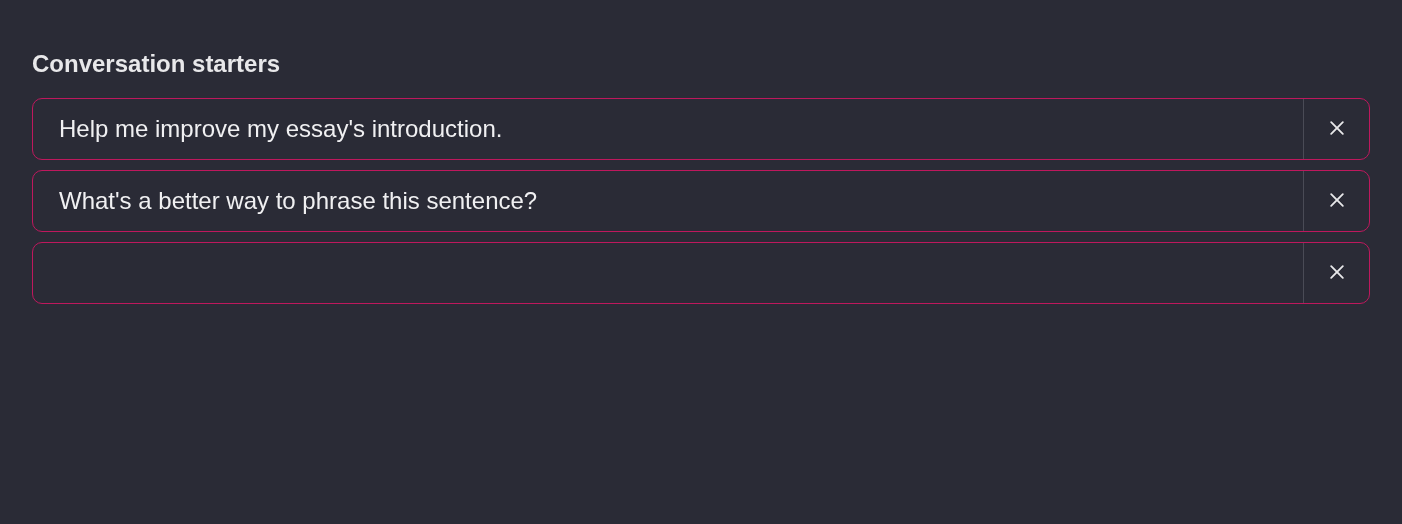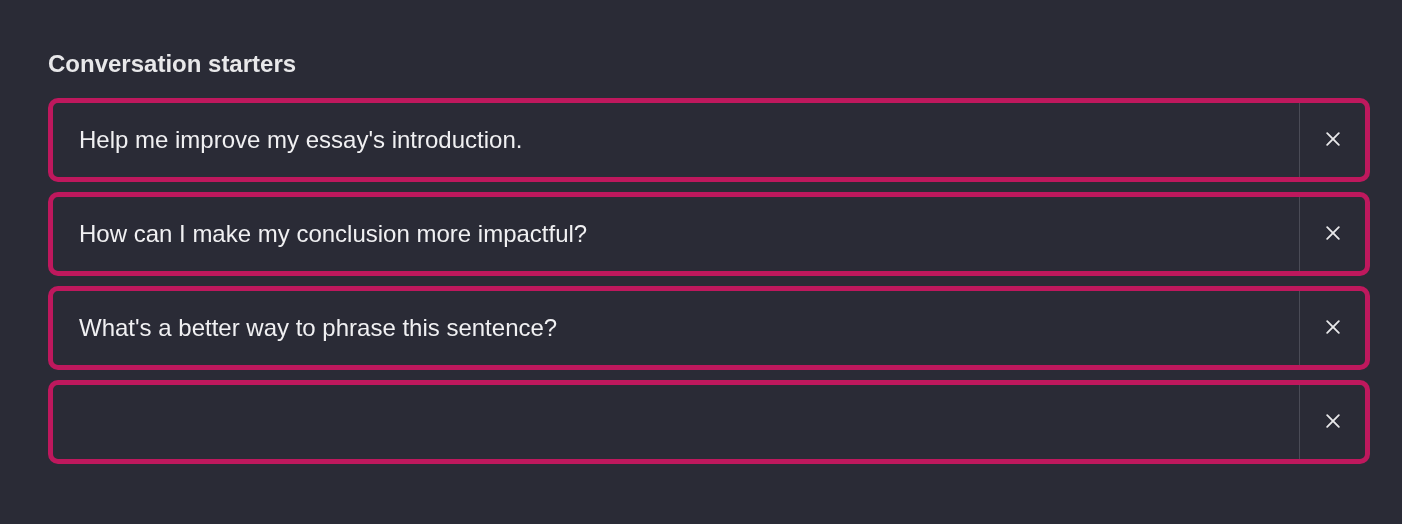--- a/index.html
+++ b/index.html
@@ -9,40 +9,40 @@
     }
     body {
       background-color: #2a2b36;
       font-family: -apple-system, BlinkMacSystemFont, "Segoe UI", Helvetica, Arial, sans-serif;
       padding: 0;
       width: 1402px;
       height: 524px;
       overflow: hidden;
     }
     .container {
-      padding: 50px 32px 32px 48px;
+      padding: 50px 32px 32px 32px;
     }
     .section-title {
       color: #e8e8ea;
       font-size: 24px;
       font-weight: 600;
       margin-bottom: 20px;
     }
     .starter-list {
       display: flex;
       flex-direction: column;
       gap: 10px;
     }
     .starter-row {
       display: flex;
       align-items: stretch;
-      border: 5px solid #be185d;
+      border: 1px solid #be185d;
       border-radius: 10px;
       background-color: transparent;
-      height: 84px;
+      height: 62px;
       overflow: hidden;
     }
     .starter-input {
       flex: 1;
       background: transparent;
       border: none;
       outline: none;
       color: #f0f0f2;
       font-size: 24px;
       padding: 0 26px;
@@ -82,31 +82,20 @@
         <span>
           <svg viewBox="0 0 24 24" fill="none" stroke-width="2.2" stroke-linecap="round">
             <line x1="5" y1="5" x2="19" y2="19"></line>
             <line x1="19" y1="5" x2="5" y2="19"></line>
           </svg>
         </span>
       </button>
     </div>
 
 
-    <div class="starter-row">
-      <input class="starter-input" type="text" value="How can I make my conclusion more impactful?" style="">
-      <button class="remove-btn">
-        <span>
-          <svg viewBox="0 0 24 24" fill="none" stroke-width="2.2" stroke-linecap="round">
-            <line x1="5" y1="5" x2="19" y2="19"></line>
-            <line x1="19" y1="5" x2="5" y2="19"></line>
-          </svg>
-        </span>
-      </button>
-    </div>
 
     <div class="starter-row">
       <input class="starter-input" type="text" value="What's a better way to phrase this sentence?" style="">
       <button class="remove-btn">
         <span>
           <svg viewBox="0 0 24 24" fill="none" stroke-width="2.2" stroke-linecap="round">
             <line x1="5" y1="5" x2="19" y2="19"></line>
             <line x1="19" y1="5" x2="5" y2="19"></line>
           </svg>
         </span>

